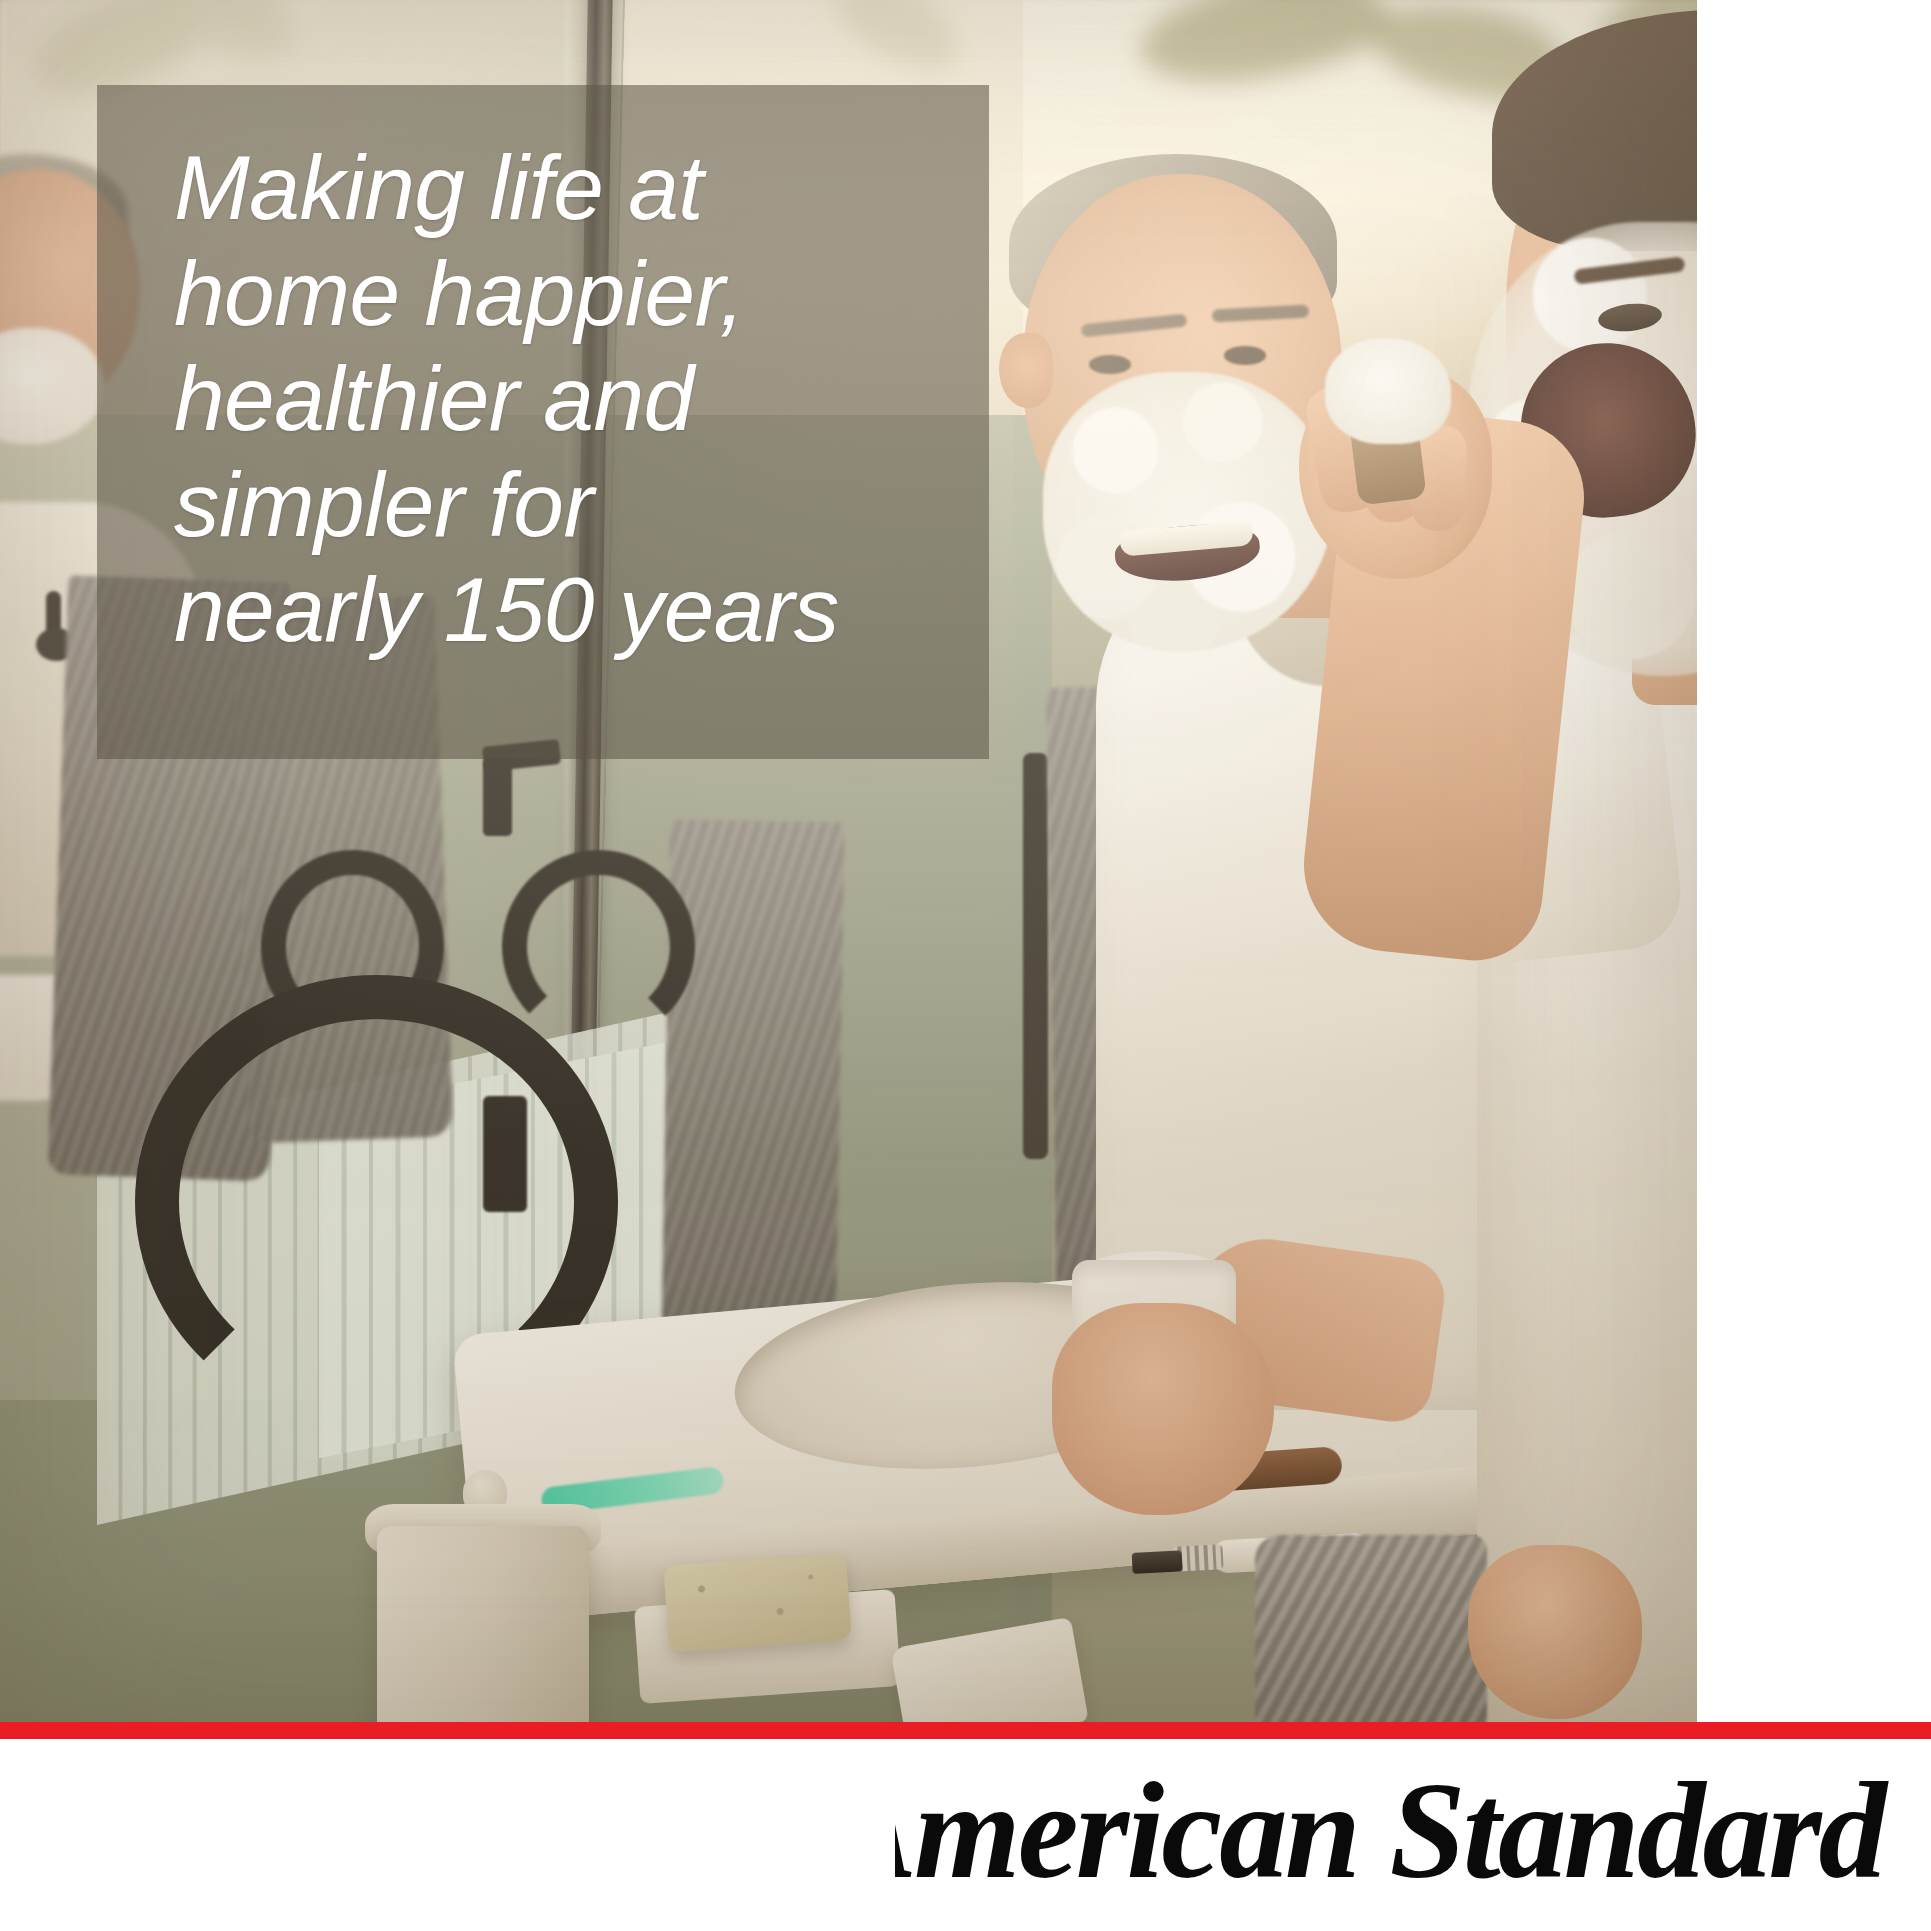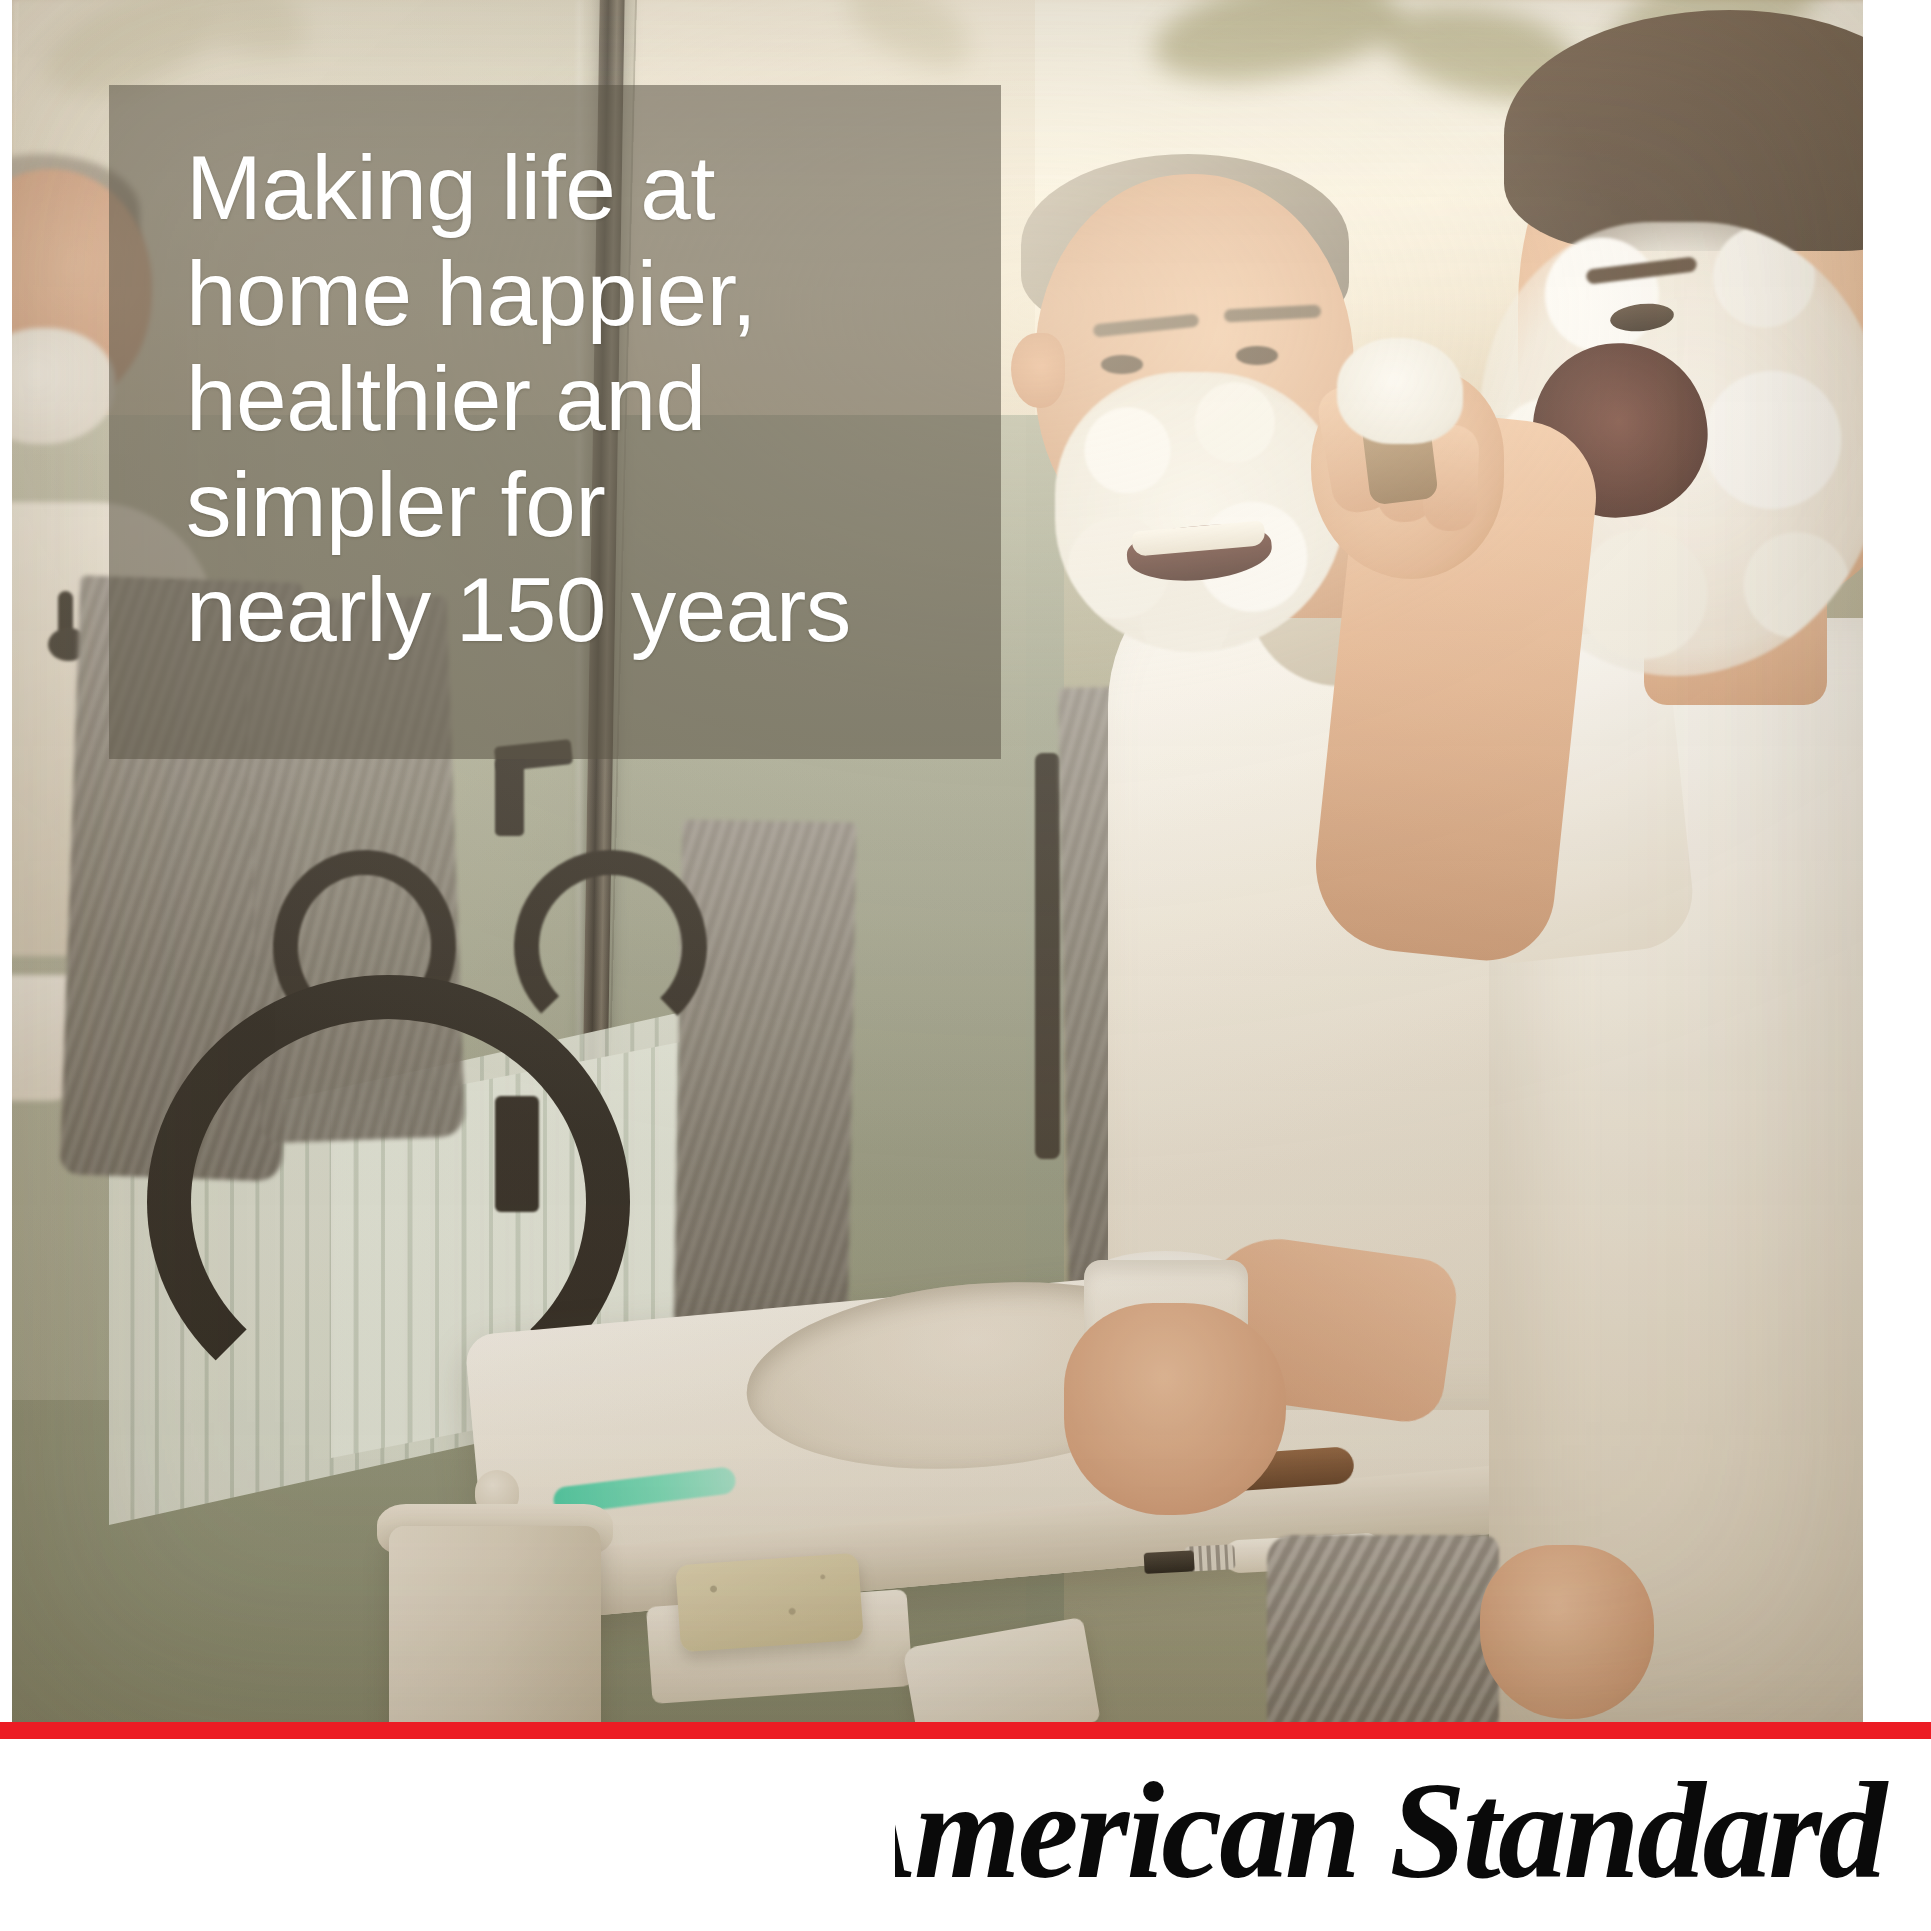--- a/index.html
+++ b/index.html
@@ -10,23 +10,24 @@
     font-family:"Liberation Sans", sans-serif;
     overflow:hidden;
     position:relative;
   }
 
   
   .ad-root { position:absolute; inset:0; background:#fff; }
 
   
   .photo-stage {
-    position:absolute; left:12px; top:0; width:1851px; height:1722px;
+    position:absolute; left:0; top:0; width:1697px; height:1722px;
     overflow:hidden;
     background:#cbb79a;
+    font-style:italic;
   }
 
   
   .bg-base {
     position:absolute; inset:0;
     background:
       radial-gradient(1159px 676px at 52% 8%, #fffdf6 0%, #f6eddc 32%, #e3d4ba 58%, #cdbb9c 82%, #bca986 100%);
   }
 
   

